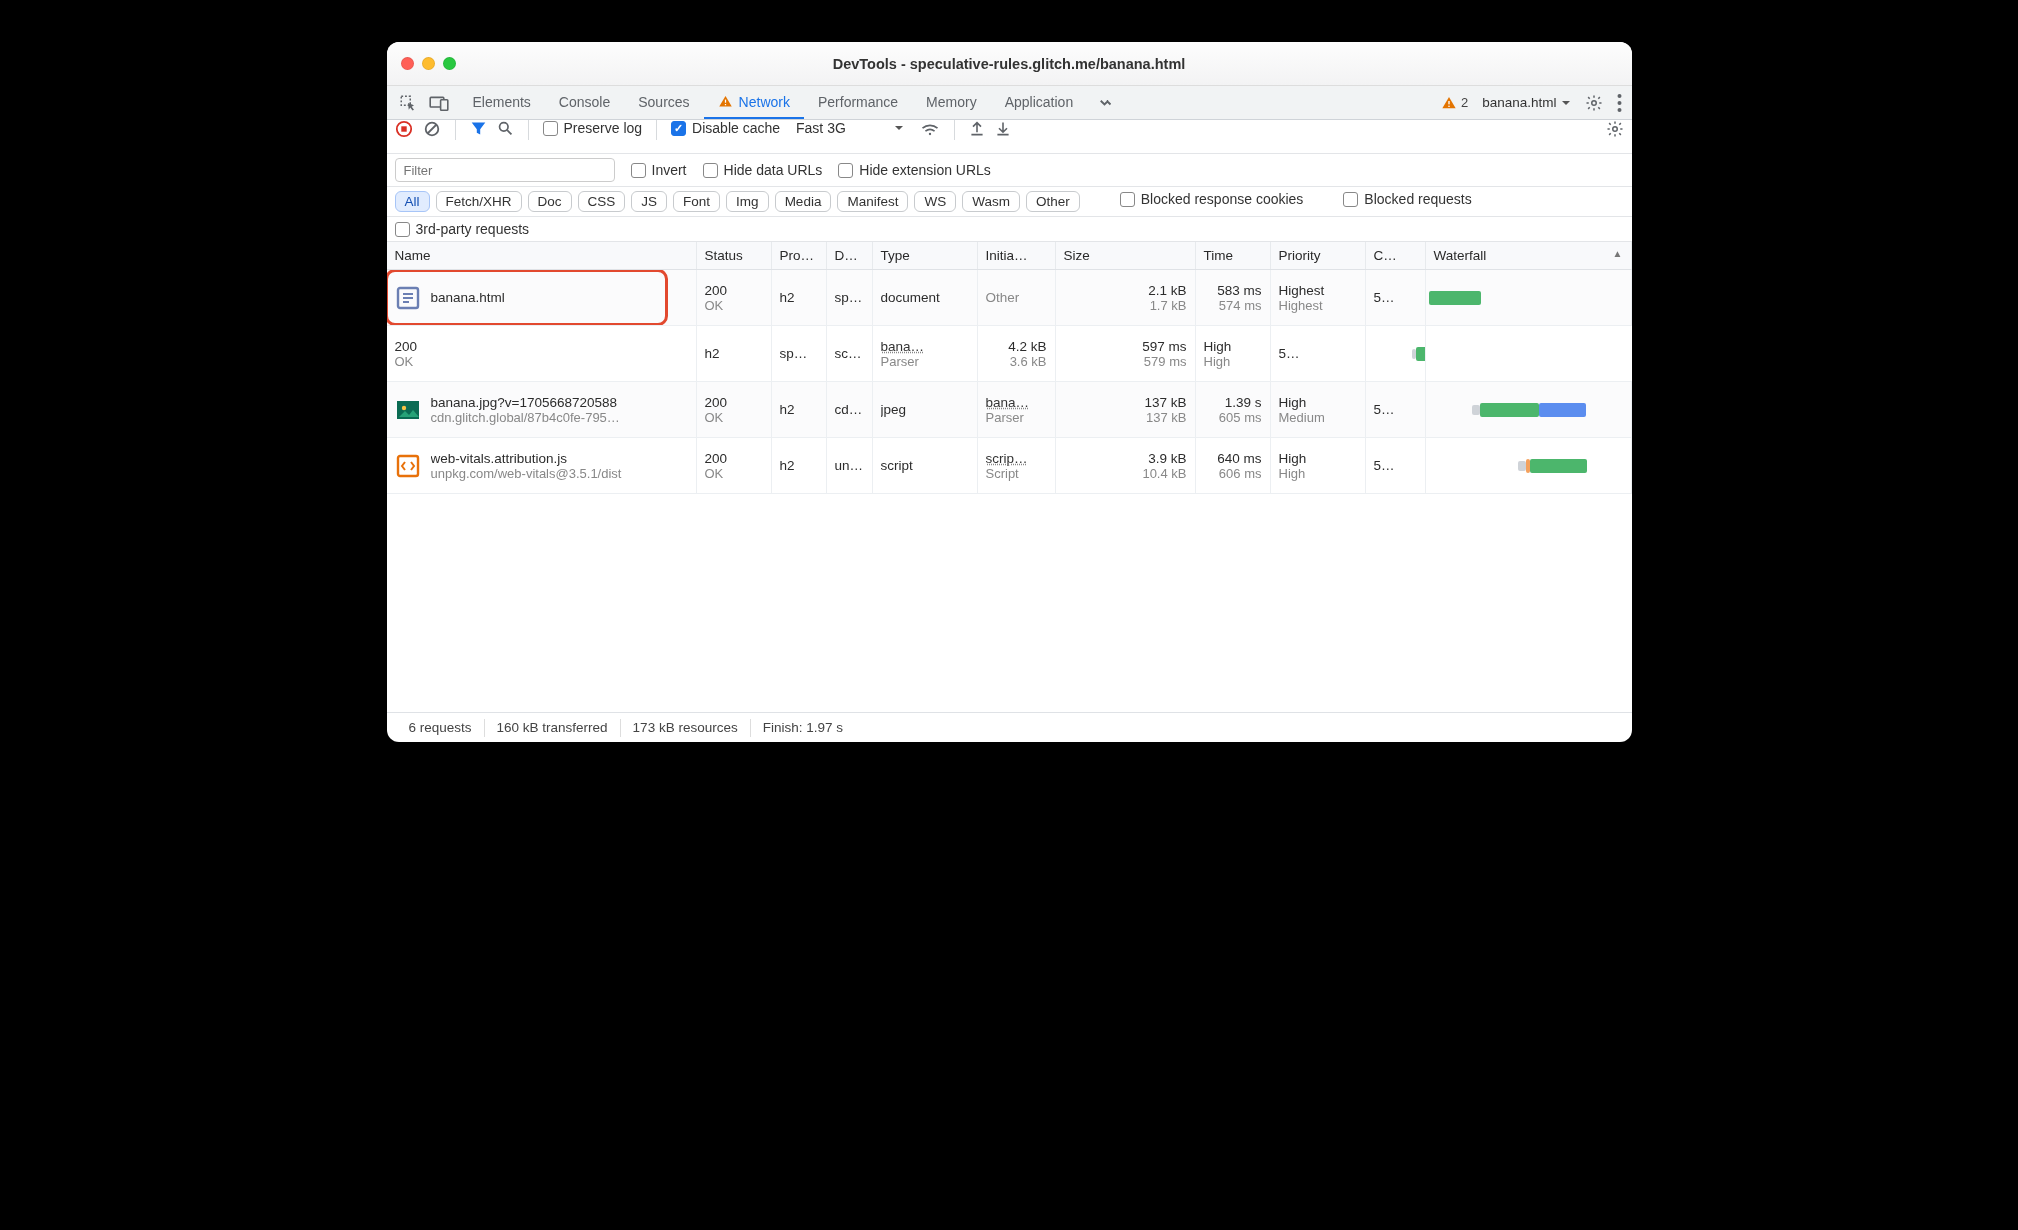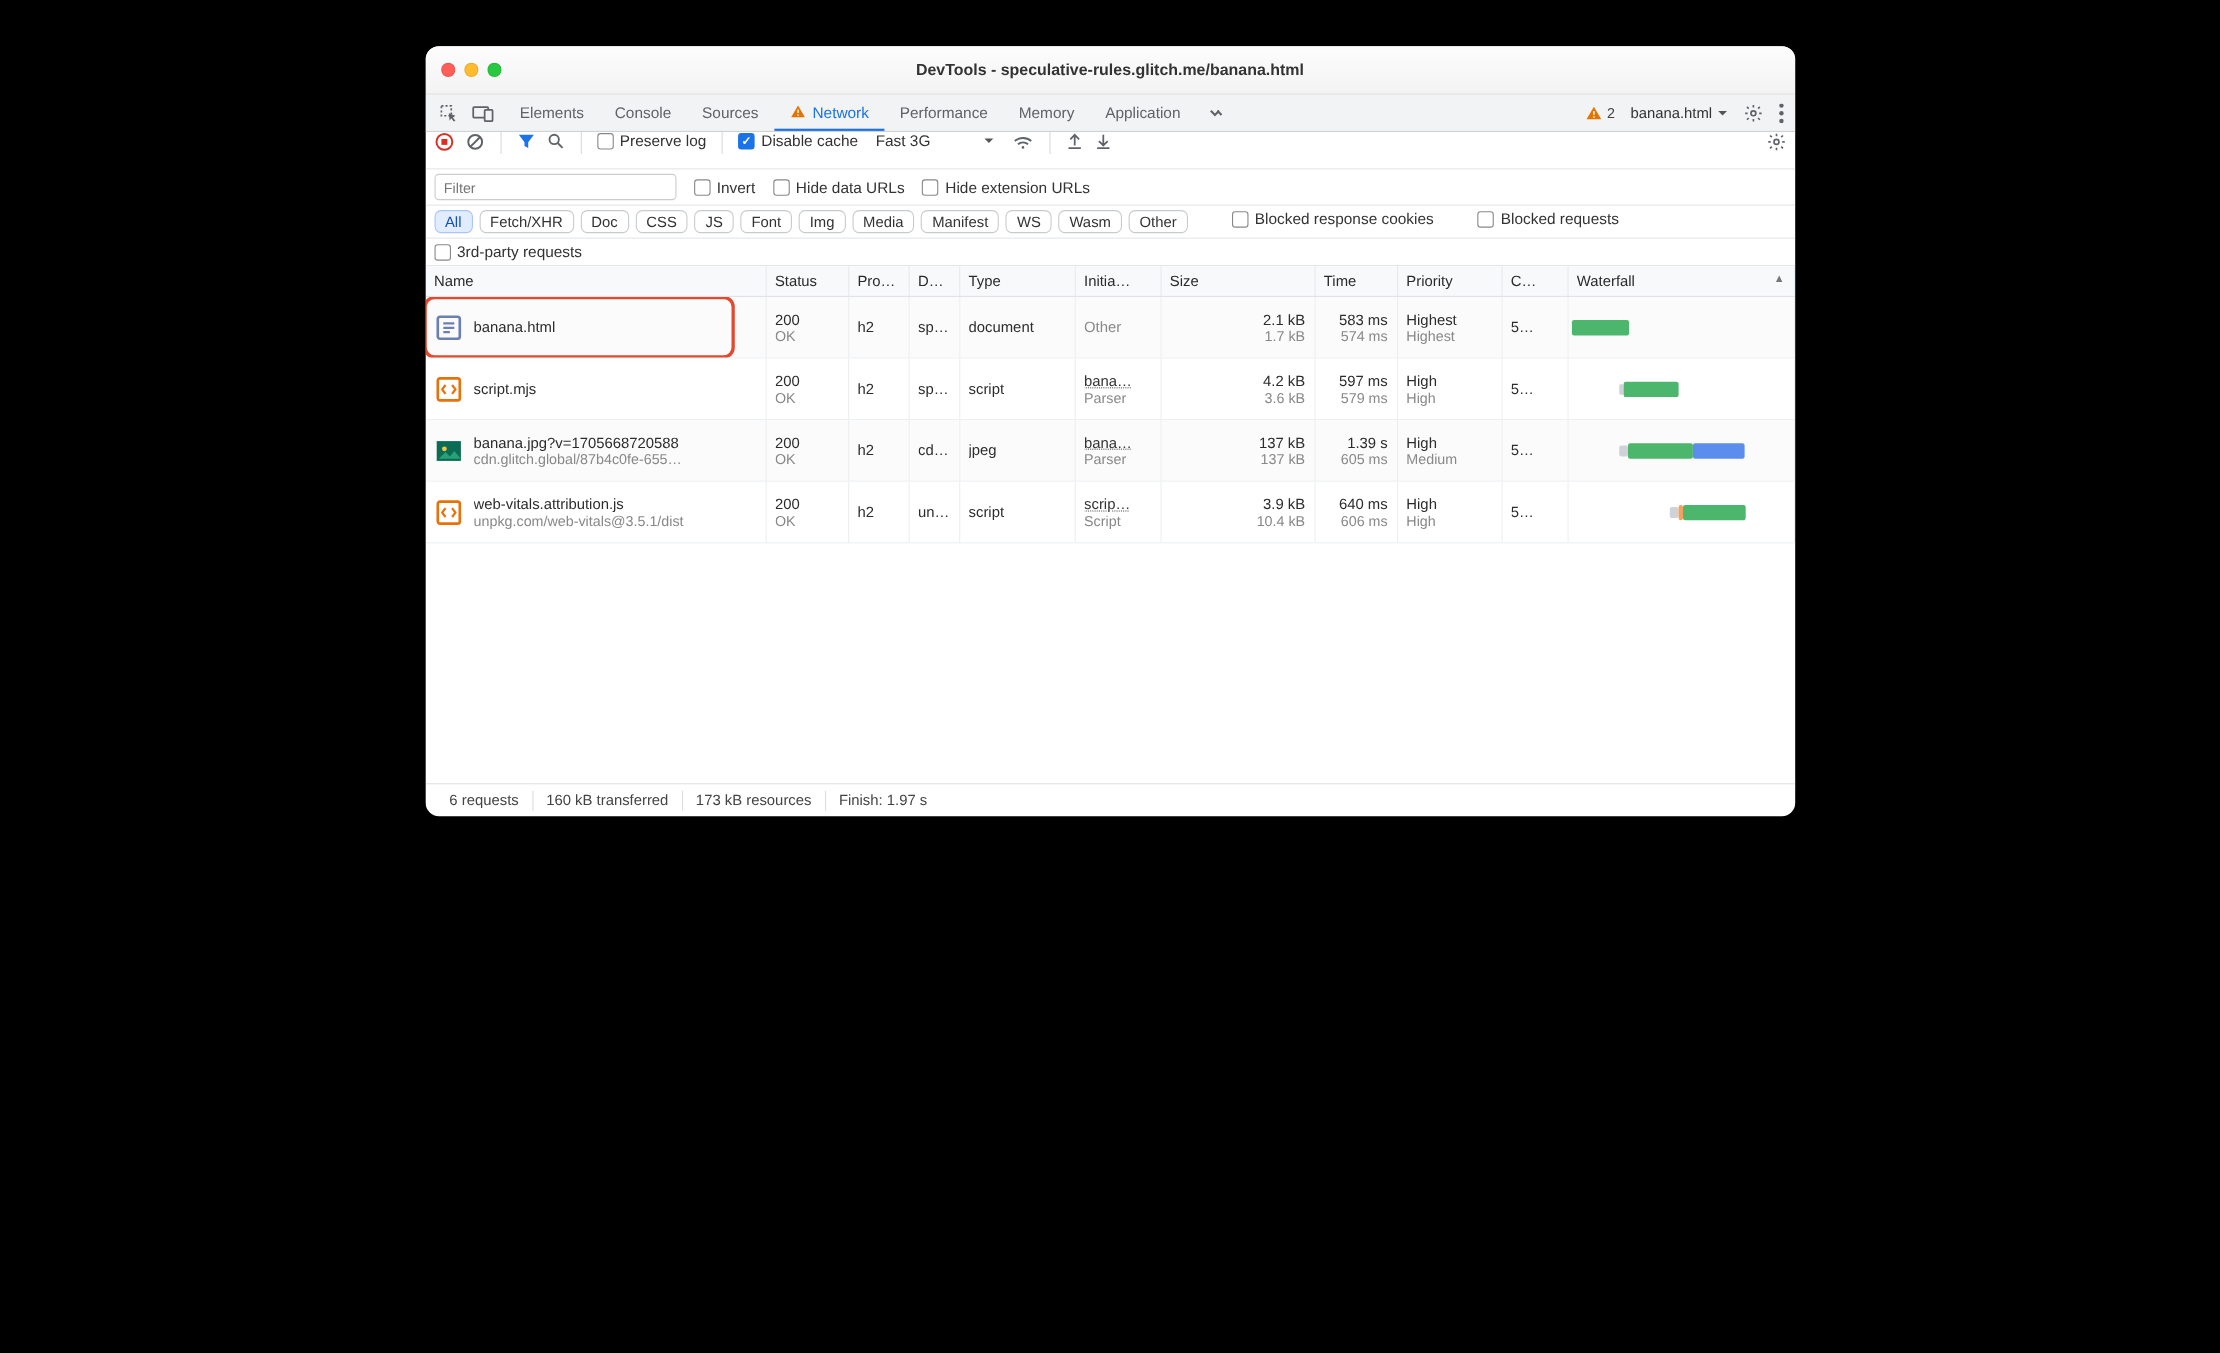--- a/index.html
+++ b/index.html
@@ -408,31 +408,20 @@
           <div class="cell">
             <div class="l1">5…</div>
           </div>
           <div class="cell wf">
             <div style="display: flex; align-items: center; position: absolute; left: 3px; top: 50%; transform: translateY(-50%);">
               <div class="bar" style="width: 52px; background: rgb(76, 182, 108);"></div>
             </div>
           </div>
         </div>
         <div class="row">
-          <div class="cell namecell nameholder">
-            <span class="ficon">
-              <svg width="26" height="26" viewBox="0 0 26 26">
-                <rect x="3" y="3" width="20" height="20" rx="2" fill="none" stroke="#e8710a" stroke-width="2.4"></rect>
-                <path d="M10 9l-3 4 3 4M16 9l3 4-3 4" fill="none" stroke="#e8710a" stroke-width="2"></path>
-              </svg>
-            </span>
-            <div class="txt">
-              <div class="l1">script.mjs</div>
-            </div>
-          </div>
           <div class="cell">
             <div class="l1">200</div>
             <div class="l2">OK</div>
           </div>
           <div class="cell">
             <div class="l1">h2</div>
           </div>
           <div class="cell">
             <div class="l1">sp…</div>
           </div>
@@ -469,21 +458,21 @@
           <div class="cell namecell nameholder">
             <span class="ficon">
               <svg width="26" height="26" viewBox="0 0 26 26">
                 <rect x="2" y="4" width="22" height="18" fill="#0b6b53"></rect>
                 <circle cx="9" cy="11" r="2.2" fill="#f6c445"></circle>
                 <path d="M4 20 l6-6 4 4 4-5 6 7z" fill="#26a277"></path>
               </svg>
             </span>
             <div class="txt">
               <div class="l1">banana.jpg?v=1705668720588</div>
-              <div class="l2">cdn.glitch.global/87b4c0fe-655…</div>
+              <div class="l2">cdn.glitch.global/87b4c0fe-795…</div>
             </div>
           </div>
           <div class="cell">
             <div class="l1">200</div>
             <div class="l2">OK</div>
           </div>
           <div class="cell">
             <div class="l1">h2</div>
           </div>
           <div class="cell">

